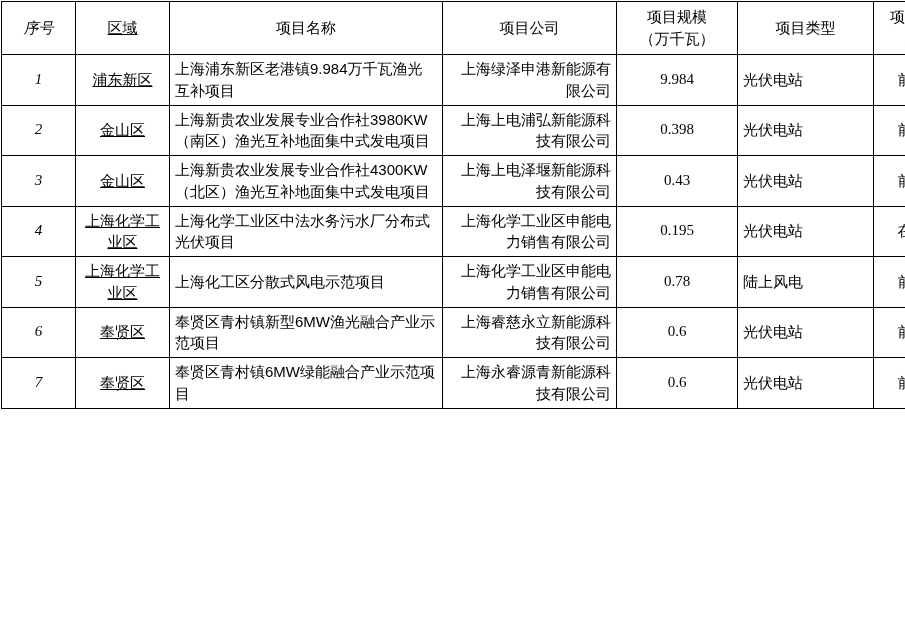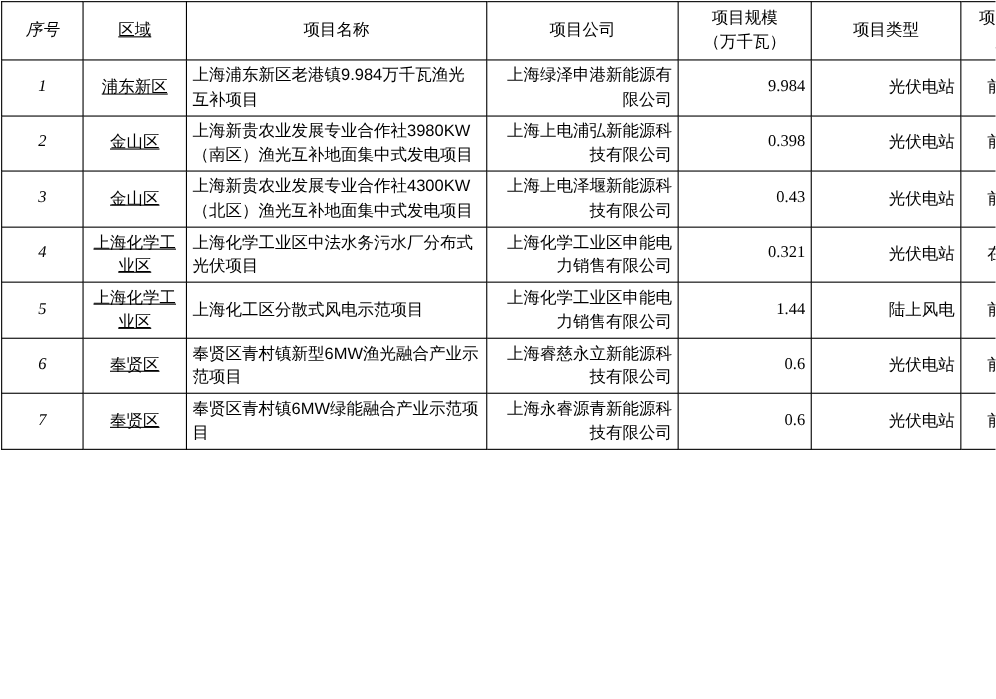--- a/index.html
+++ b/index.html
@@ -31,22 +31,22 @@
     word-wrap: break-word;
   }
   #project-table thead th {
     text-align: center;
     height: 46px;
   }
   .c-idx   { width: 63px;  text-align: center; font-style: italic; }
   .c-area  { width: 83px;  text-align: center; text-decoration: underline; }
   .c-name  { width: 262px; text-align: left; }
   .c-comp  { width: 163px; text-align: right; }
-  .c-scale { width: 110px; text-align: right; }
-  .c-type  { width: 125px; text-align: right; }
+  .c-scale { width: 110px; text-align: center; }
+  .c-type  { width: 125px; text-align: left; }
   .c-stat  { width: 67px;  text-align: center; }
   .head-scale {
     line-height: 1.25;
   }
   .head-stat {
     line-height: 1.25;
   }
   .num {
     font-family: "Liberation Serif", serif;
   }
@@ -98,30 +98,30 @@
         <td class="c-comp">上海上电泽堰新能源科技有限公司</td>
         <td class="c-scale num">0.43</td>
         <td class="c-type">光伏电站</td>
         <td class="c-stat">前期</td>
       </tr>
       <tr>
         <td class="c-idx num">4</td>
         <td class="c-area">上海化学工业区</td>
         <td class="c-name">上海化学工业区中法水务污水厂分布式光伏项目</td>
         <td class="c-comp">上海化学工业区申能电力销售有限公司</td>
-        <td class="c-scale num">0.321</td>
+        <td class="c-scale num">0.195</td>
         <td class="c-type">光伏电站</td>
         <td class="c-stat">在建</td>
       </tr>
       <tr>
         <td class="c-idx num">5</td>
         <td class="c-area">上海化学工业区</td>
         <td class="c-name">上海化工区分散式风电示范项目</td>
         <td class="c-comp">上海化学工业区申能电力销售有限公司</td>
-        <td class="c-scale num">1.44</td>
+        <td class="c-scale num">0.78</td>
         <td class="c-type">陆上风电</td>
         <td class="c-stat">前期</td>
       </tr>
       <tr>
         <td class="c-idx num">6</td>
         <td class="c-area">奉贤区</td>
         <td class="c-name">奉贤区青村镇新型6MW渔光融合产业示范项目</td>
         <td class="c-comp">上海睿慈永立新能源科技有限公司</td>
         <td class="c-scale num">0.6</td>
         <td class="c-type">光伏电站</td>

